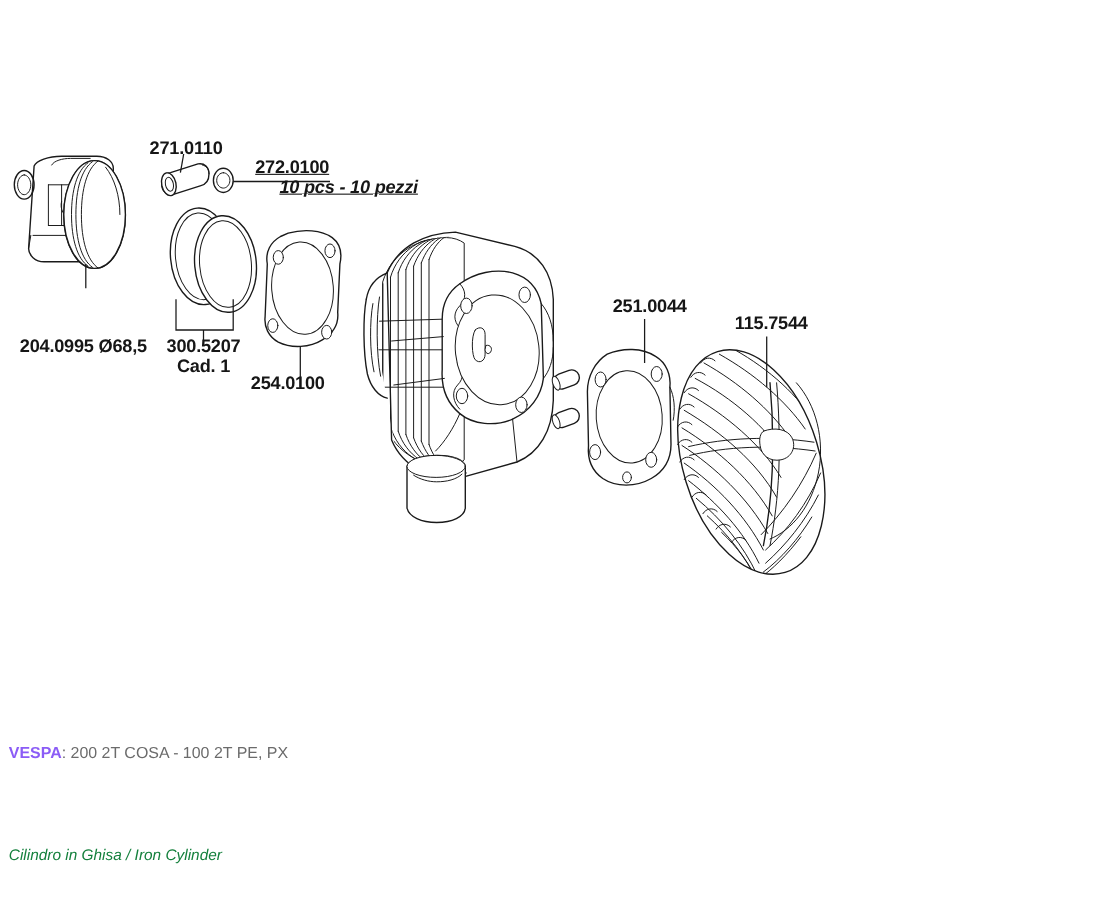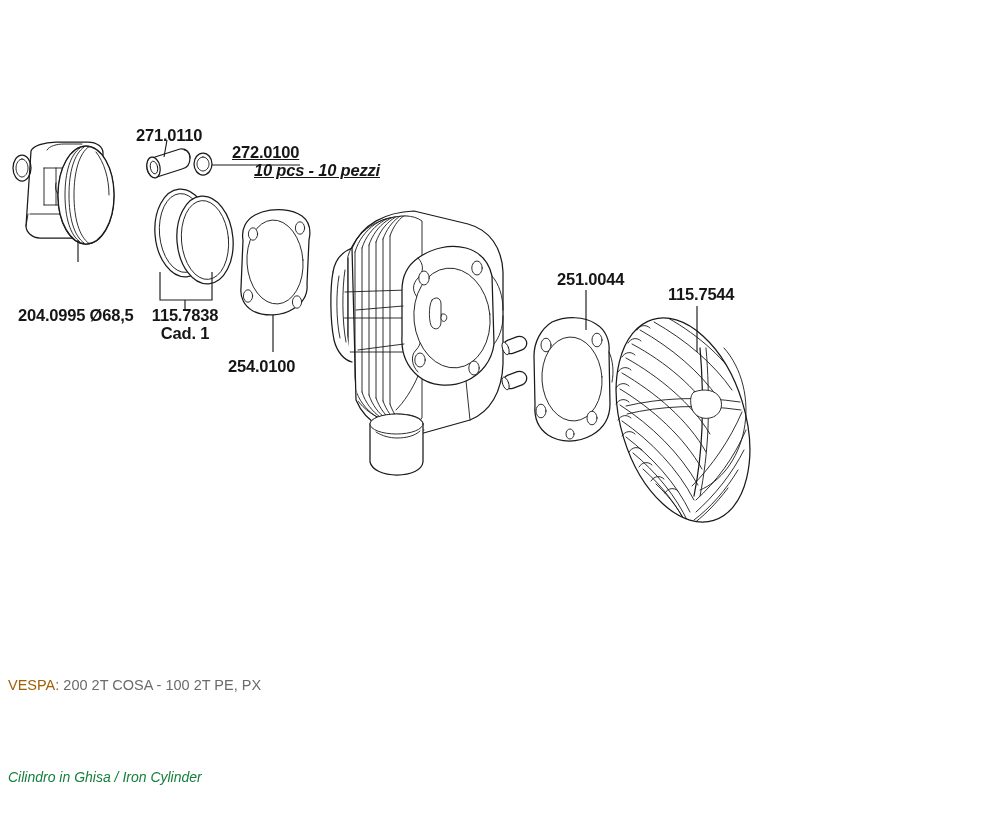--- a/index.html
+++ b/index.html
@@ -43,38 +43,38 @@
     display: block;
   }
   .label .ln.italic {
     font-style: italic;
     margin-left: 22px;
   }
   .lbl-204 { left: 18px;  top: 266px; font-size: 16.5px; margin-top: 40px; }
   .lbl-271 { left: 136px; top: 126px; font-size: 16.5px; }
   .lbl-272 { left: 232px; top: 143px; font-size: 16.5px; text-decoration: underline; }
   .lbl-206 { left: 137px; top: 306px; font-size: 16.5px; text-align: center; width: 96px; }
-  .lbl-254 { left: 228px; top: 357px; font-size: 16.5px; }
+  .lbl-254 { left: 228px; top: 340px; font-size: 16.5px; }
   .lbl-251 { left: 557px; top: 270px; font-size: 16.5px; }
   .lbl-211 { left: 668px; top: 285px; font-size: 16.5px; }
 
   .footer-line {
     position: absolute;
     white-space: nowrap;
   }
   #vehicle-applications {
     left: 8px;
     top: 677px;
     font-size: 14.5px;
     color: #6b6b6b;
     font-family: "Liberation Sans", sans-serif;
   }
   #vehicle-applications .brand {
-    font-weight: normal;
-    color: #a16207;
+    font-weight: bold;
+    color: #8b5cf6;
   }
   #product-description {
     left: 8px;
     top: 769px;
     font-size: 14px;
     font-style: italic;
     color: #15803d;
     font-family: "Liberation Sans", sans-serif;
   }
 </style>
@@ -343,21 +343,21 @@
   <div class="label lbl-271">
     <span class="ln">271.0110</span>
   </div>
 
   <div class="label lbl-272">
     <span class="ln">272.0100</span>
     <span class="ln italic">10 pcs - 10 pezzi</span>
   </div>
 
   <div class="label lbl-206">
-    <span class="ln">115.7838</span>
+    <span class="ln">300.5207</span>
     <span class="ln">Cad. 1</span>
   </div>
 
   <div class="label lbl-254">
     <span class="ln">254.0100</span>
   </div>
 
   <div class="label lbl-251">
     <span class="ln">251.0044</span>
   </div>

